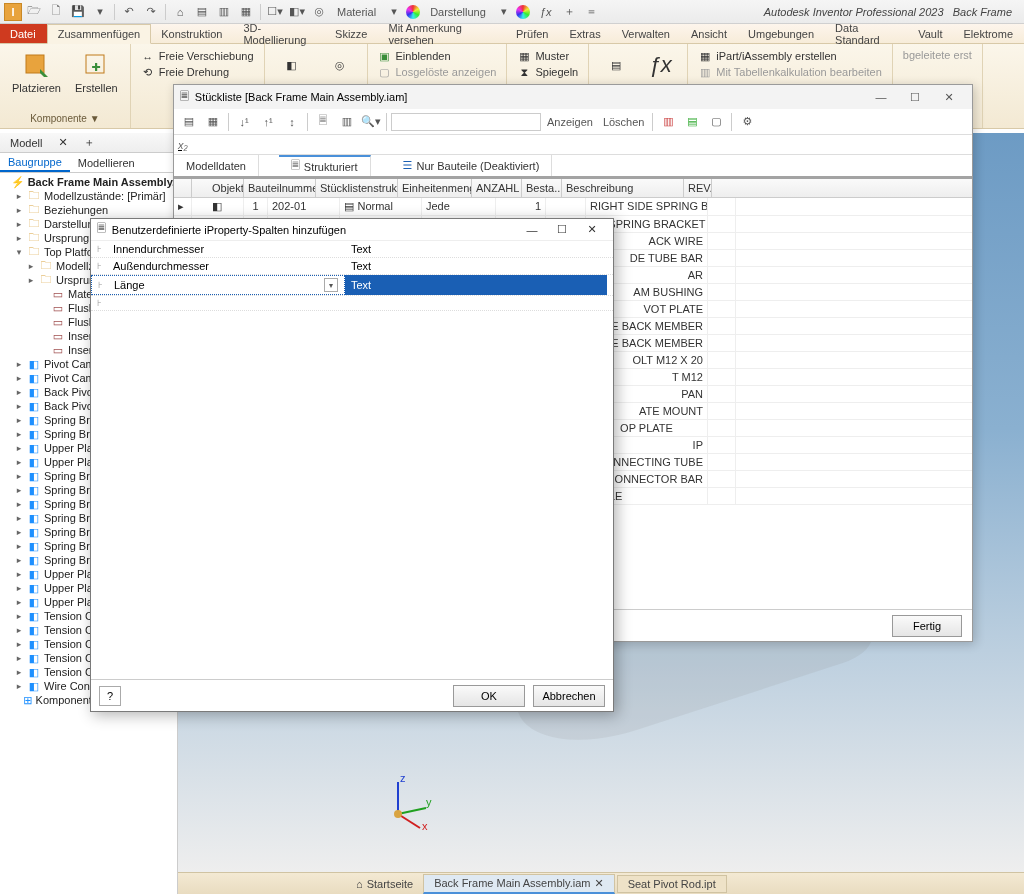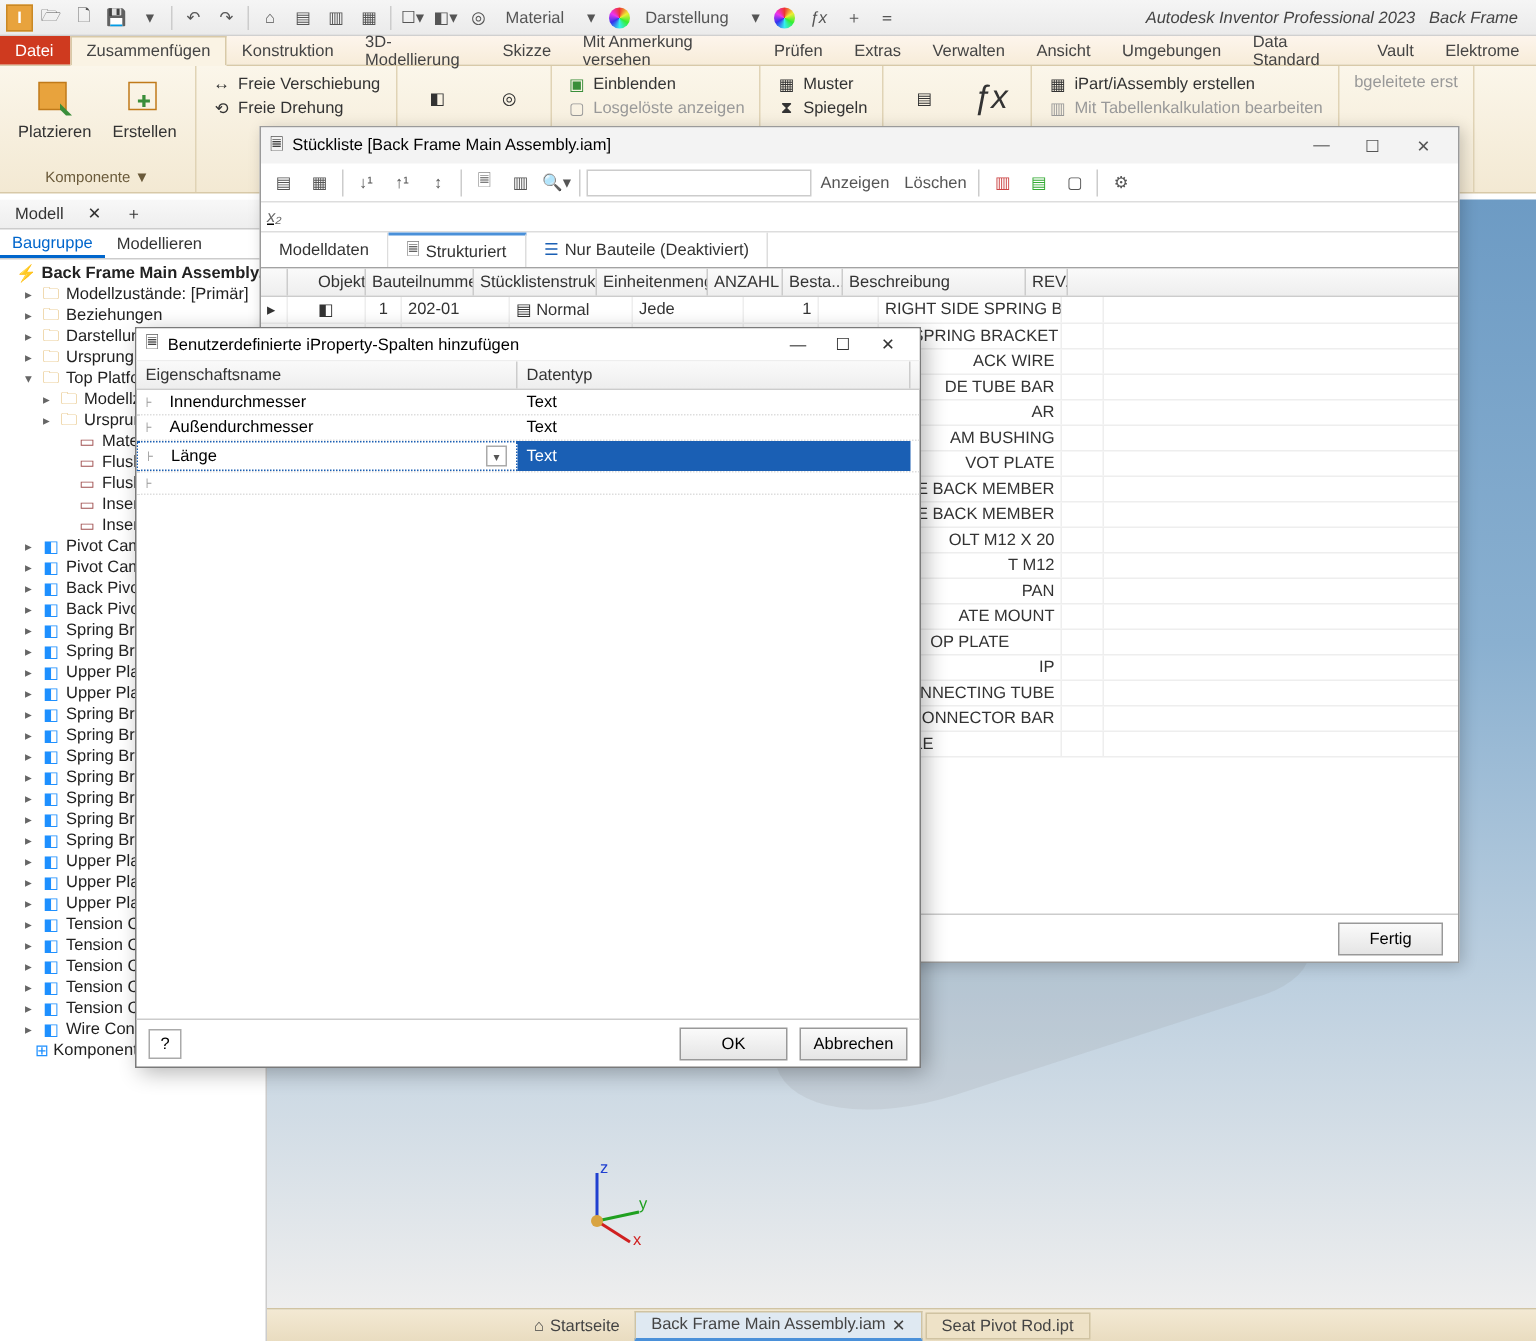--- a/index.html
+++ b/index.html
@@ -61,21 +61,21 @@
 .bom-window { position: absolute; left: 173px; top: 84px; width: 800px; height: 558px; background: #fff; border: 1px solid #9a9a9a; box-shadow: 2px 2px 10px rgba(0,0,0,0.2); display: flex; flex-direction: column; }
 .bom-title { height: 24px; background: #f3f3f3; display: flex; align-items: center; padding: 0 6px; gap: 6px; }
 .bom-title .winbtns { margin-left: auto; display: flex; gap: 0; }
 .bom-title .winbtn { width: 34px; height: 20px; display: flex; align-items: center; justify-content: center; color: #555; cursor: pointer; }
 .bom-toolbar { height: 26px; border-bottom: 1px solid #ddd; display: flex; align-items: center; padding: 0 4px; gap: 2px; }
 .bom-toolbar .tb { width: 22px; height: 20px; display: flex; align-items: center; justify-content: center; color: #555; cursor: pointer; }
 .bom-toolbar .tsep { width: 1px; height: 18px; background: #ccc; margin: 0 2px; }
 .bom-toolbar input { width: 150px; height: 18px; border: 1px solid #ccc; padding: 0 4px; }
 .bom-fx { height: 20px; display: flex; align-items: center; border-bottom: 1px solid #ddd; padding-left: 4px; gap: 4px; text-decoration: underline; }
 .bom-fx input { flex: 1; border: none; height: 16px; }
-.bom-tabs { height: 24px; border-bottom: 1px solid #a3a3a3; display: flex; align-items: stretch; }
+.bom-tabs { height: 24px; border-bottom: 3px solid #a3a3a3; display: flex; align-items: stretch; gap: 20px; }
 .bom-tabs .btab { padding: 3px 12px; display: flex; align-items: center; gap: 4px; border-right: 1px solid #ddd; color: #333; cursor: pointer; }
 .bom-tabs .btab.active { background: #fff; border-top: 2px solid #4a90d9; }
 .bom-grid { flex: 1; overflow: hidden; display: flex; flex-direction: column; }
 .bom-grid .ghead { display: flex; background: linear-gradient(#fafafa,#eee); border-bottom: 1px solid #ccc; }
 .bom-grid .gh { border-right: 1px solid #ccc; padding: 3px 4px; color: #333; overflow: hidden; white-space: nowrap; }
 .bom-grid .grow { display: flex; border-bottom: 1px solid #eee; }
 .bom-grid .gc { border-right: 1px solid #eee; padding: 2px 4px; color: #333; overflow: hidden; white-space: nowrap; }
 .bom-footer { height: 32px; border-top: 1px solid #ccc; display: flex; align-items: center; justify-content: flex-end; padding-right: 10px; }
 .bom-footer button { width: 70px; height: 22px; background: linear-gradient(#fafafa,#e5e5e5); border: 1px solid #999; cursor: pointer; }
 
@@ -782,24 +782,20 @@
 <div class="iprop-dialog">
   <div class="dtitle">
     <span>🗏</span>
     <span>Benutzerdefinierte iProperty-Spalten hinzufügen</span>
     <div class="winbtns">
       <div class="winbtn">—</div>
       <div class="winbtn">☐</div>
       <div class="winbtn">✕</div>
     </div>
   </div>
-  <div class="dhead">
-    <div class="dh i-name">Eigenschaftsname</div>
-    <div class="dh i-type">Datentyp</div>
-  </div>
   <div class="dbody" id="iproprows">
       <div class="drow">
         <div class="dc i-name">
           <span class="treeconn">⊦</span>
           <span>Innendurchmesser</span>
         </div>
         <div class="dc i-type">Text</div>
       </div>
       <div class="drow">
         <div class="dc i-name">

